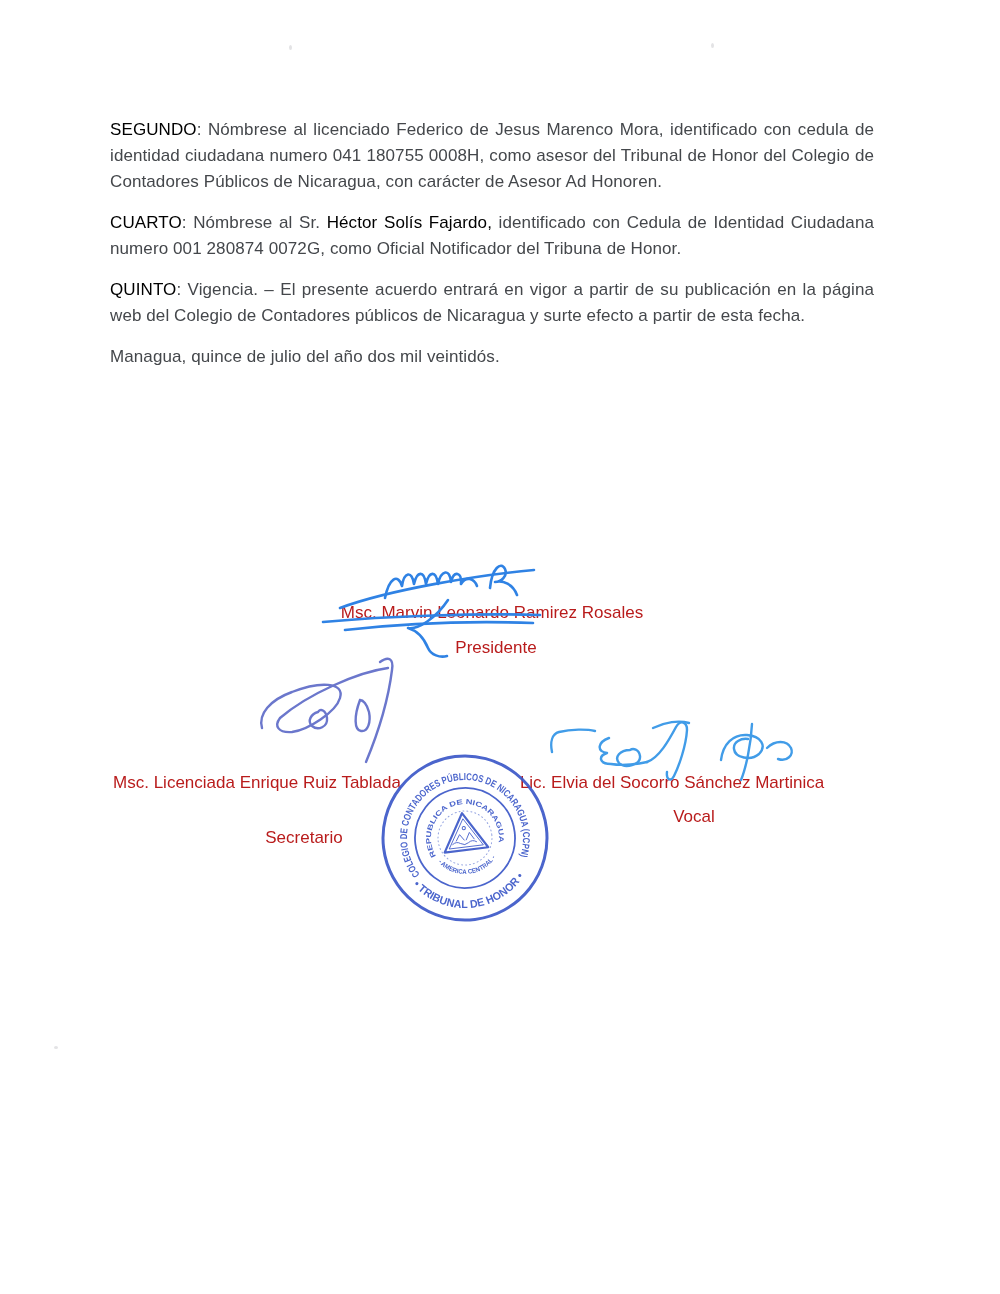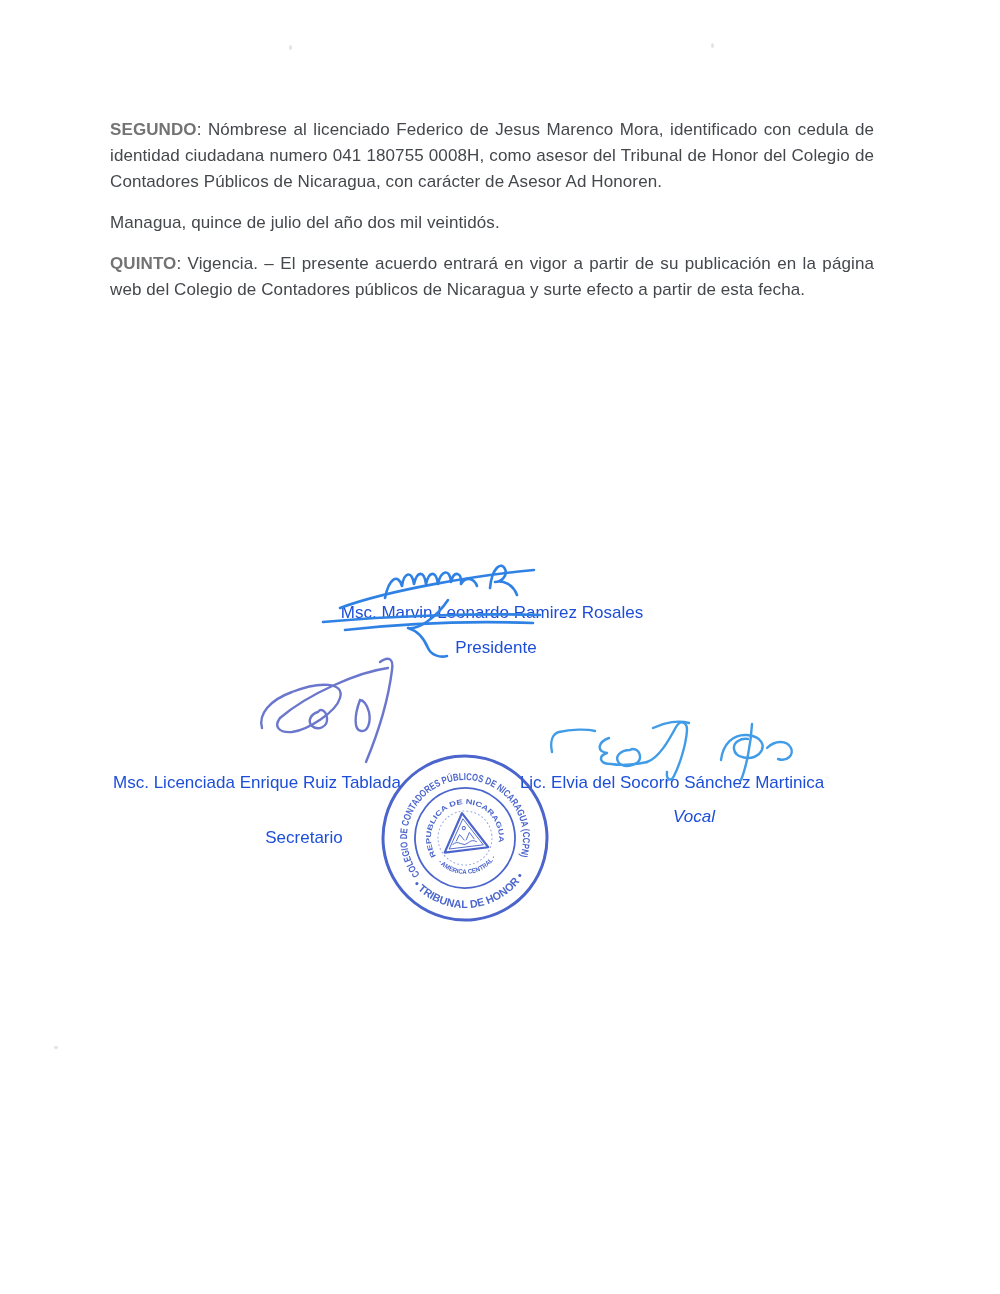--- a/index.html
+++ b/index.html
@@ -13,32 +13,32 @@
   .doc-body{
     position:absolute;left:110px;top:117px;width:764px;
   }
   .doc-body p{
     margin:0 0 15px 0;
     font-size:17px;line-height:26px;
     text-align:justify;
     color:#44474b;
     letter-spacing:.1px;
   }
-  .doc-body p b{font-weight:bold;color:#737373;}
+  .doc-body p b{font-weight:normal;color:#000000;}
   .sigline{
     position:absolute;
-    font-size:17px;line-height:24px;color:#1d4ed8;
+    font-size:17px;line-height:24px;color:#b91c1c;
     text-align:center;
   }
   .name-president{left:110px;top:601px;width:764px;}
   .role-president{left:114px;top:636px;width:764px;}
   .name-secretary{left:88px;top:771px;width:338px;}
   .role-secretary{left:204px;top:826px;width:200px;}
   .name-vocal{left:494px;top:771px;width:356px;}
-  .role-vocal{left:594px;top:805px;width:200px;font-style:italic;}
+  .role-vocal{left:594px;top:805px;width:200px;}
   .sig-svg{position:absolute;z-index:3;}
   .sig-president{left:318px;top:556px;}
   .sig-secretary{left:248px;top:650px;}
   .sig-vocal{left:543px;top:714px;}
   .seal-wrap{
     position:absolute;left:380px;top:753px;width:170px;height:170px;
     z-index:4;transform:rotate(-7deg);opacity:.92;
   }
   .seal-wrap svg text{font-family:"Liberation Sans",sans-serif;font-weight:bold;}
   .speck{position:absolute;width:3px;height:5px;border-radius:50%;background:#e3e3e5;z-index:1;}
@@ -49,22 +49,23 @@
 </style>
 </head>
 <body>
 
 <div class="speck speck-1"></div>
 <div class="speck speck-2"></div>
 <div class="speck speck-3"></div>
 
 <div class="doc-body">
     <p><b>SEGUNDO</b><span>: Nómbrese al licenciado Federico de Jesus Marenco Mora, identificado con cedula de identidad ciudadana numero 041 180755 0008H, como asesor del Tribunal de Honor del Colegio de Contadores Públicos de Nicaragua, con carácter de Asesor Ad Honoren.</span></p>
+    <p><b>CUARTO</b><span>: Nómbrese al Sr. </span><b>Héctor Solís Fajardo,</b><span> identificado con Cedula de Identidad Ciudadana numero 001 280874 0072G, como Oficial Notificador del Tribuna de Honor.</span></p>
+    <p><b>QUINTO</b><span>: Vigencia. – El presente acuerdo entrará en vigor a partir de su publicación en la página web del Colegio de Contadores públicos de Nicaragua y surte efecto a partir de esta fecha.</span></p>
     <p><span>Managua, quince de julio del año dos mil veintidós.</span></p>
-    <p><b>QUINTO</b><span>: Vigencia. – El presente acuerdo entrará en vigor a partir de su publicación en la página web del Colegio de Contadores públicos de Nicaragua y surte efecto a partir de esta fecha.</span></p>
   </div>
 
 <div class="sigline name-president">Msc. Marvin Leonardo Ramirez Rosales</div>
 <div class="sigline role-president">Presidente</div>
 <div class="sigline name-secretary">Msc. Licenciada Enrique Ruiz Tablada</div>
 <div class="sigline role-secretary">Secretario</div>
 <div class="sigline name-vocal">Lic. Elvia del Socorro Sánchez Martinica</div>
 <div class="sigline role-vocal">Vocal</div>
 
 <svg class="sig-svg sig-president" width="235" height="120" viewBox="0 0 235 120">

